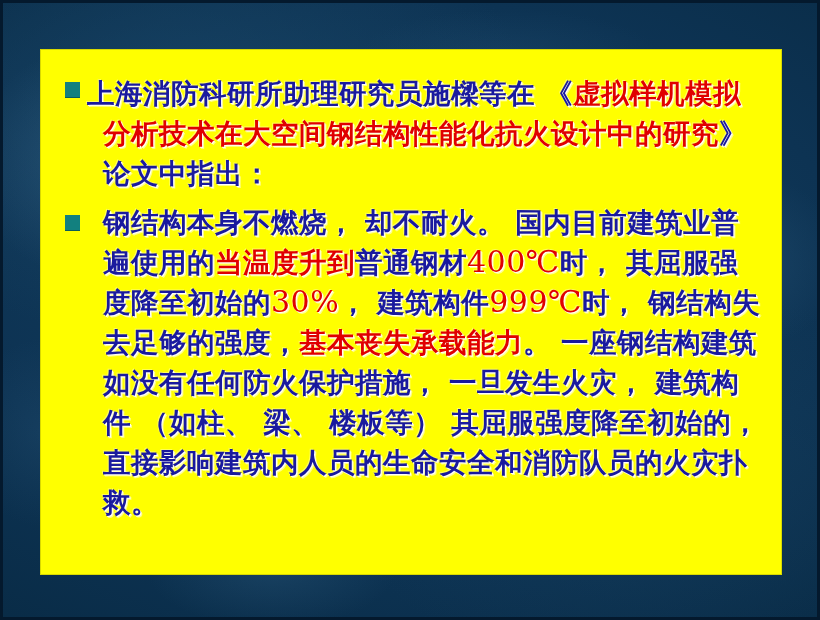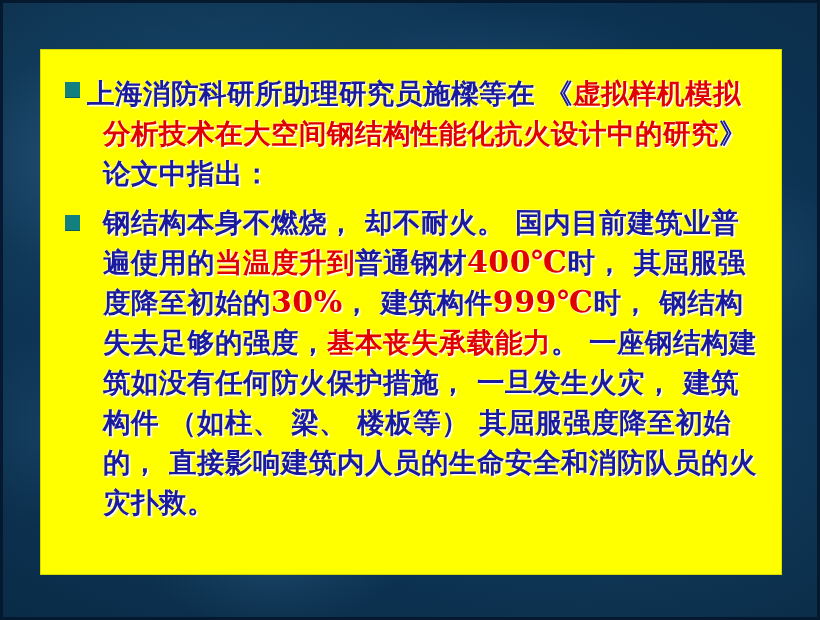--- a/index.html
+++ b/index.html
@@ -47,21 +47,21 @@
     color:#1a1a9e;
     text-shadow:
       1px 1px 0 rgba(255,255,255,.95),
       2px 2px 0 rgba(255,255,255,.55),
       -1px -1px 0 rgba(255,255,255,.35);
   }
   #b1 .btext{text-indent:-16px;}
   .red{color:#e00000;}
   .num{
     font-family:"DejaVu Serif","Liberation Serif",serif;
-    font-weight:bold;
+    font-weight:normal;
     color:#e00000;
     font-size:30px;
   }
   .b1-wrap{margin-bottom:6px;}
   .b2-wrap{margin-top:2px;}
 </style>
 </head>
 <body>
 
 <div id="slide">

